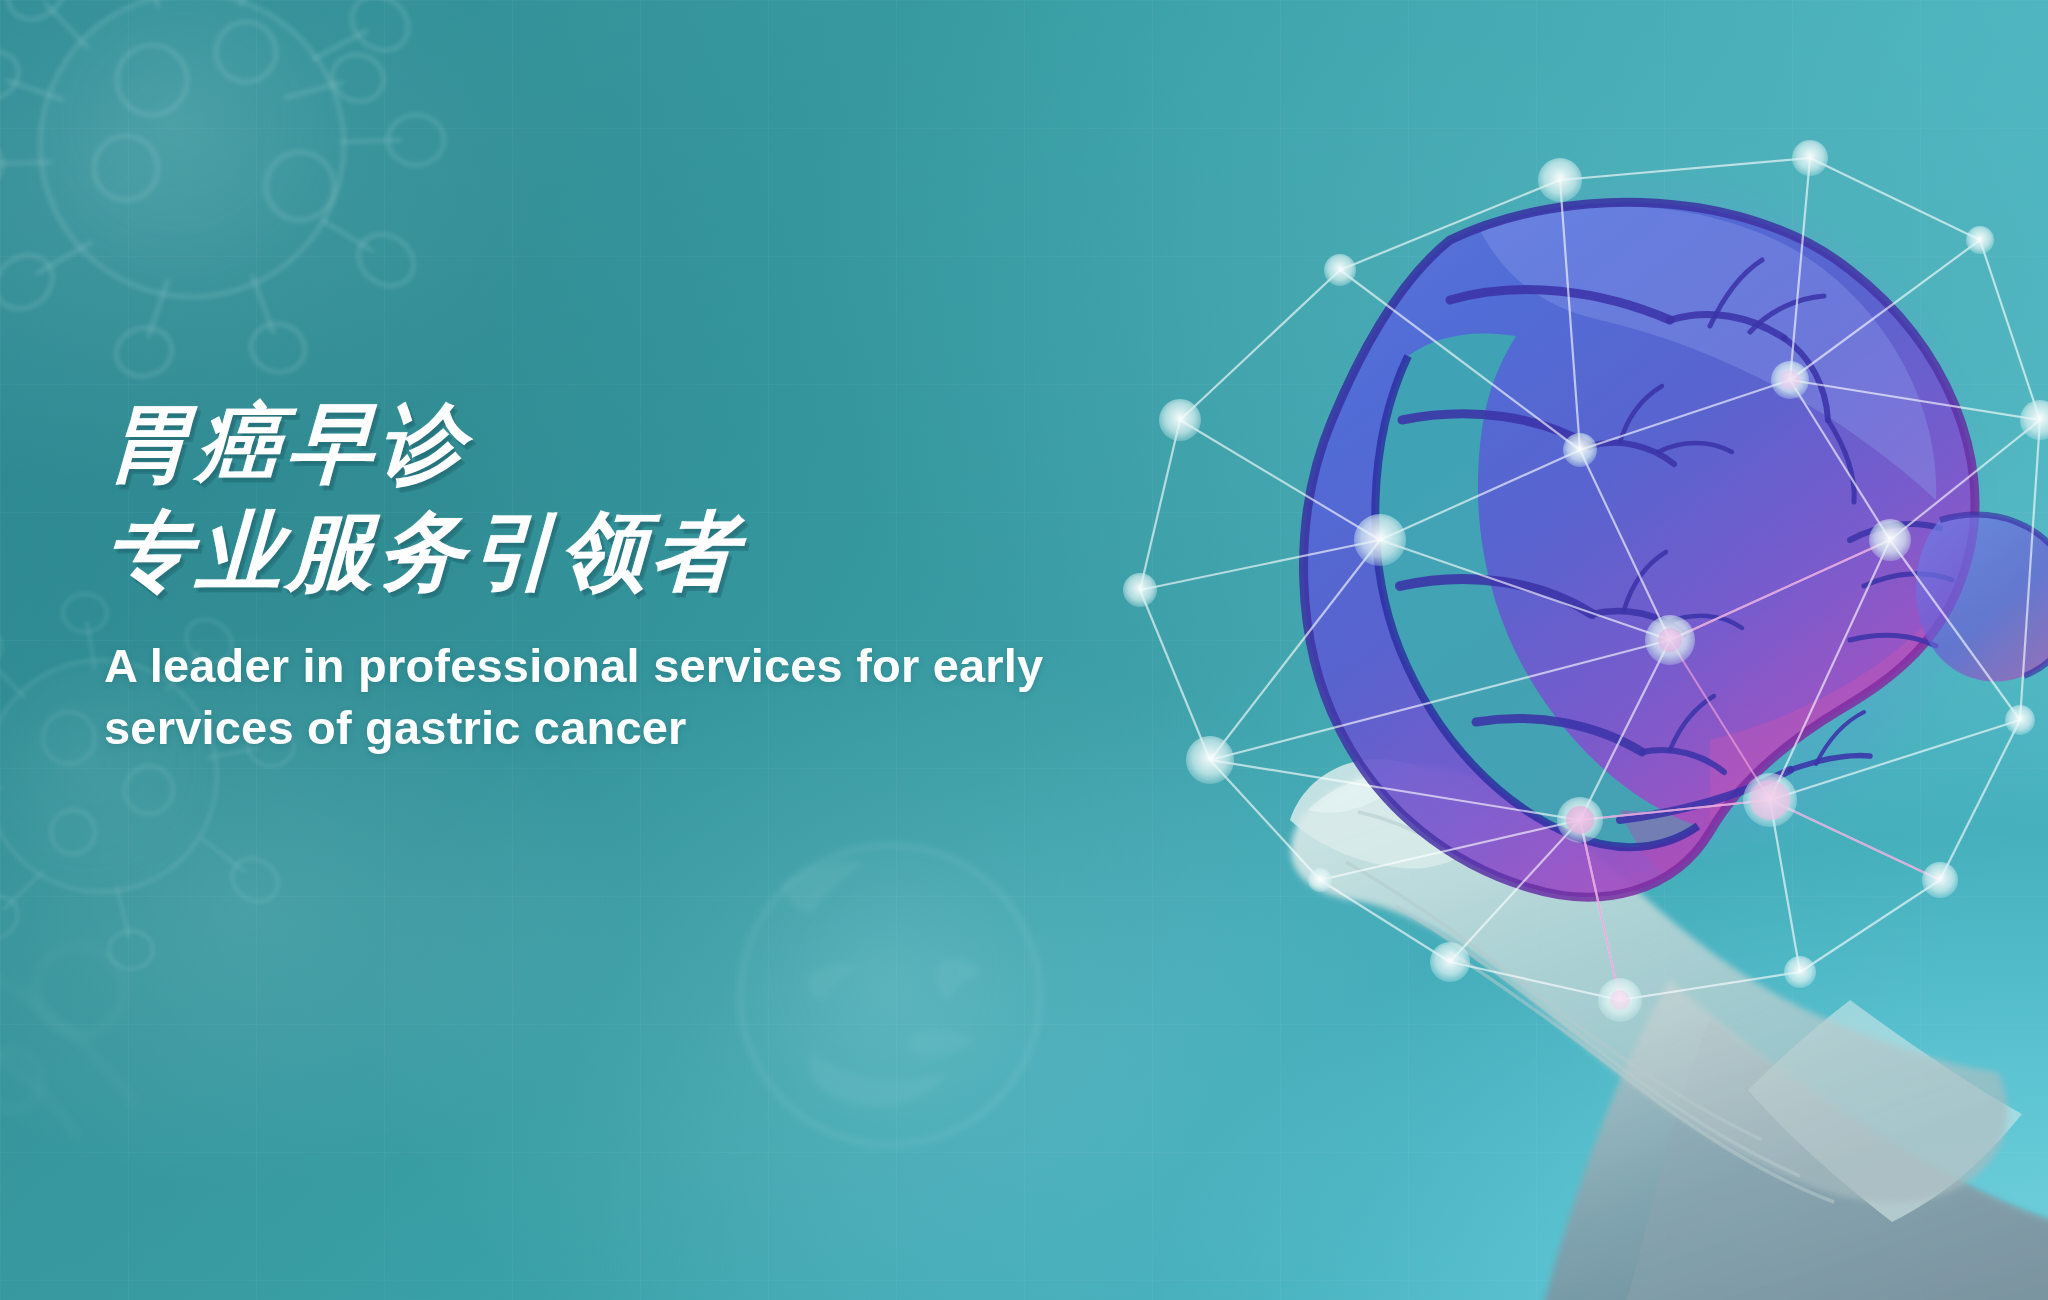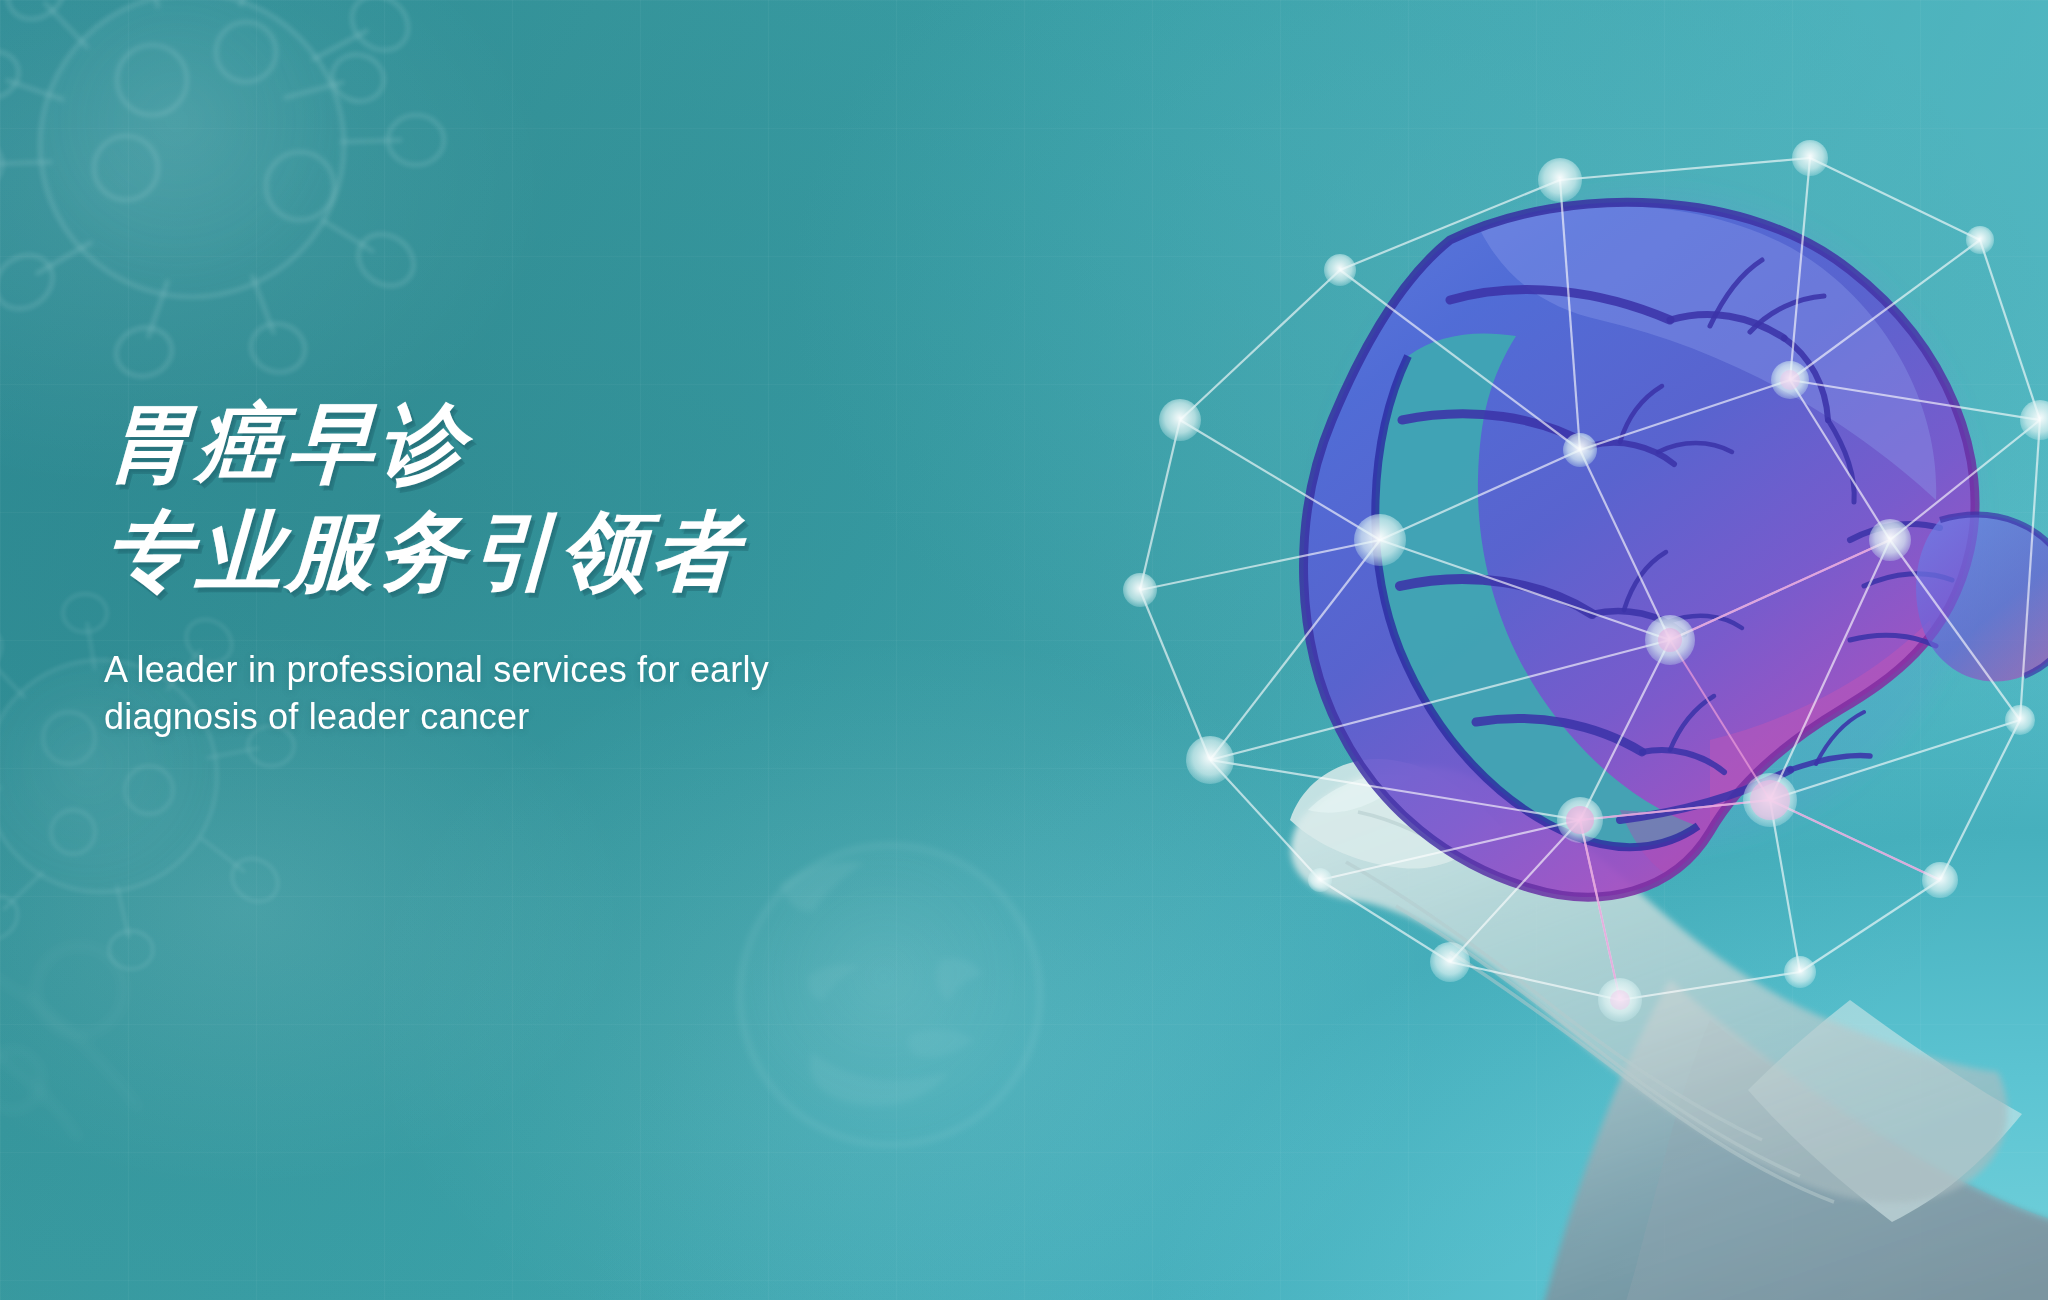--- a/index.html
+++ b/index.html
@@ -61,24 +61,24 @@
     text-shadow:
       4px 5px 0 rgba(28,96,108,0.38),
       2px 3px 2px rgba(25,90,100,0.30),
       0 0 1px rgba(255,255,255,0.6);
     transform:skewX(-2deg);
     transform-origin:left bottom;
   }
   .cn-line.second{margin-top:20px;}
 
   .en-block{
-    margin-top:52px;
+    margin-top:40px;
     font-family:"Liberation Sans","DejaVu Sans",sans-serif;
-    font-weight:400;
-    font-size:36px;
+    font-weight:700;
+    font-size:47px;
     line-height:1.30;
     color:#ffffff;
     letter-spacing:0.2px;
     text-shadow:0 2px 6px rgba(25,90,100,0.28);
     max-width:1000px;
   }
   .en-line{white-space:nowrap;}
 
   
   #illustration{
@@ -222,21 +222,21 @@
         <circle cx="52" cy="200" r="30"></circle>
       </g>
     </svg>
   </div>
 
   <div class="text-block">
     <div class="cn-line">胃癌早诊</div>
     <div class="cn-line second">专业服务引领者</div>
     <div class="en-block">
       <div class="en-line">A leader in professional services for early</div>
-      <div class="en-line">diagnosis of leader cancer</div>
+      <div class="en-line">services of gastric cancer</div>
     </div>
   </div>
 
   <div id="illustration">
     <svg viewBox="0 0 900 1180" width="900" height="1180" aria-hidden="true">
       <defs>
 
         <linearGradient id="stomGrad" x1="0%" y1="0%" x2="72%" y2="100%">
           <stop offset="0%" stop-color="#5f76e0"></stop>
           <stop offset="22%" stop-color="#5168d8"></stop>

